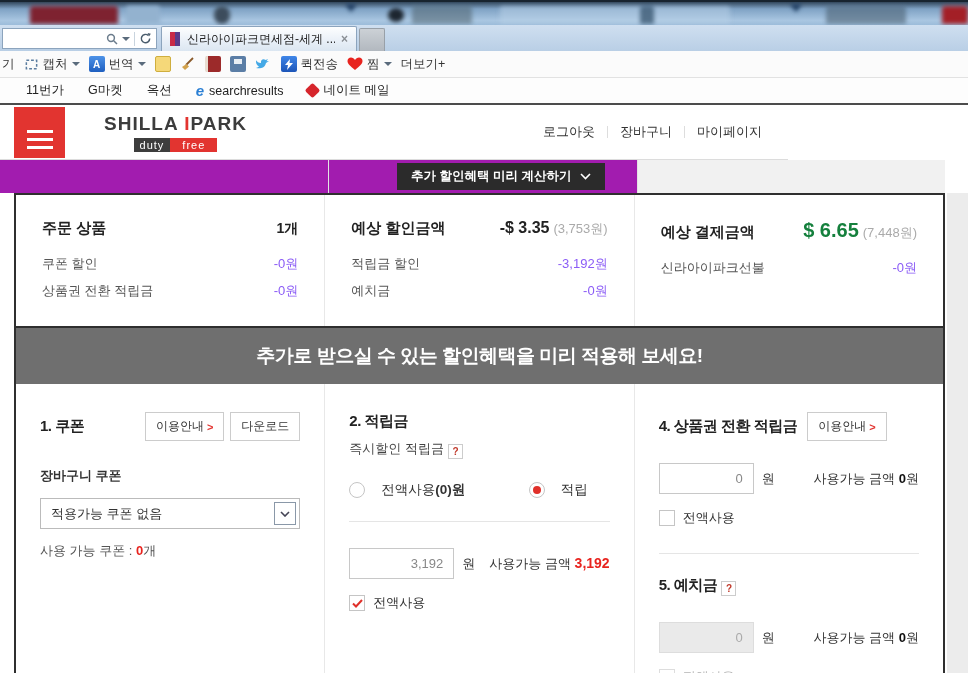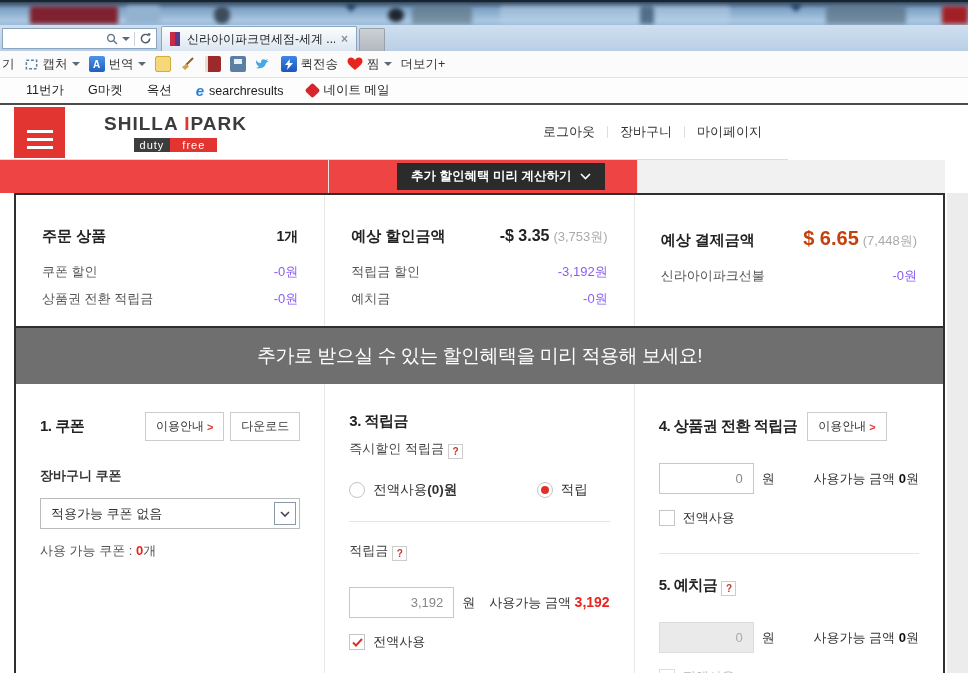--- a/index.html
+++ b/index.html
@@ -61,47 +61,47 @@
   .logo .l2 .f { background:#e23430; color:#fff; padding:1px 12px; }
   .search { position:absolute; left:225px; top:10px; width:368px; height:36px; border-bottom:2px solid #d5372c;
     display:flex; align-items:center; }
   .search input { flex:1; border:none; outline:none; font-size:15px; color:#555; background:transparent;
     font-family:"Liberation Sans","DejaVu Sans",sans-serif; }
   .hdr-links { position:absolute; right:14px; top:18px; display:flex; align-items:center; font-size:13px; color:#333; }
   .hdr-links a { text-decoration:none; color:#333; padding:0 12px; }
   .hdr-links .pipe { width:1px; height:12px; background:#ddd; }
 
   
-  .strip { position:absolute; left:0; top:160px; width:930px; height:33px; background:#ef4444;padding-left:20px; }
+  .strip { position:absolute; left:0; top:160px; width:930px; height:33px; background:#a21caf;padding-left:20px; }
   .strip .v1 { position:absolute; left:328px; top:0; width:1px; height:33px; background:#e3e3e3; }
   .strip .grayblock { position:absolute; left:637px; top:0; width:308px; height:33px; background:#f1f1f1; border-left:1px solid #e3e3e3; }
   .calc-btn { position:absolute; left:397px; top:3px; height:27px; background:#2b2b2b; color:#fff; border:none;
     font-size:12.5px; font-weight:bold; display:flex; align-items:center; gap:9px; padding:0 14px; cursor:pointer;
     font-family:"Liberation Sans","DejaVu Sans",sans-serif; }
 
   .gutter-right { position:absolute; left:947px; top:193px; width:21px; height:480px; background:#ececec; }
 
   
   .wrapper { position:absolute; left:14px; top:193px; width:931px; height:520px; border:2px solid #2f2f2f; background:#fff; }
   .summary { display:flex; height:133px; border-bottom:2px solid #2f2f2f; }
-  .sum-col { flex:1; padding:32px 26px 0; }
+  .sum-col { flex:1; padding:24px 26px 0; }
   .sum-col + .sum-col { border-left:1px solid #e8e8e8; }
   .sum-title-row { display:flex; justify-content:space-between; align-items:baseline; }
   .sum-title { font-size:15px; font-weight:bold; color:#222; }
   .amt-usd { font-size:16px; font-weight:bold; color:#222; }
-  .amt-usd.red { font-size:20px; color:#c2410c; }
+  .amt-usd.red { font-size:20px; color:#15803d; }
   .amt-krw { font-size:13px; color:#aaa; margin-left:4px; }
   .cnt { font-size:14px; font-weight:bold; color:#222; }
   .sum-rows { margin-top:17px; }
   .sum-row { display:flex; justify-content:space-between; font-size:13px; margin-bottom:9px; }
   .sum-row .lb { color:#555; }
   .sum-row .vl { color:#8b5cf6; }
 
   .banner { height:56px; background:#6f6f6f; display:flex; align-items:center; justify-content:center; }
-  .banner span { color:#fff; font-size:19px; font-weight:normal; letter-spacing:-0.5px; }
+  .banner span { color:#fff; font-size:19px; font-weight:bold; letter-spacing:-0.5px; }
 
   .benefits { display:flex; height:329px; }
   .ben-col { flex:1; padding:28px 24px 0; }
   .ben-col + .ben-col { border-left:1px solid #e8e8e8; }
   .ben-head { display:flex; justify-content:space-between; align-items:center; }
   .ben-head.left { justify-content:flex-start; gap:10px; }
   .ben-title { font-size:15px; font-weight:bold; color:#222; letter-spacing:-0.5px; }
   .btn-sm { height:29px; background:#fff; border:1px solid #ccc; font-size:12px; color:#333; padding:13px 10px; cursor:pointer;
     display:inline-flex; align-items:center; gap:3px; font-family:"Liberation Sans","DejaVu Sans",sans-serif; }
   .btn-sm .arr { color:#e23430; font-weight:bold; font-size:11px; }
@@ -111,21 +111,21 @@
   .selectbox .val { flex:1; font-size:13px; color:#333; padding-left:10px; }
   .selectbox .arrbtn { width:22px; height:23px; margin-right:3px; border:1px solid #8a98a8; display:flex; align-items:center; justify-content:center; background:#fff; }
   .note { margin-top:13px; font-size:13px; color:#555; }
   .note b { color:#e8241f; }
 
   .help { display:inline-flex; width:15px; height:15px; border:1px solid #ccc; align-items:center; justify-content:center;
     font-size:10px; font-weight:bold; color:#c0392b; margin-left:4px; vertical-align:-2px; background:#fff; cursor:pointer; }
   .inline-label { font-size:13px; color:#444; margin-top:9px; }
 
   .radio-row { display:flex; justify-content:space-between; margin-top:22px; padding-right:22px; }
-  .radio { display:flex; align-items:center; gap:8px; font-size:13.5px; color:#333; cursor:pointer; }
+  .radio { display:flex; align-items:center; gap:16px; font-size:13.5px; color:#333; cursor:pointer; }
   .radio .rb { width:16px; height:16px; border-radius:50%; border:1px solid #c5c5c5; background:#fff; position:relative; }
   .radio.checked .rb::after { content:""; position:absolute; left:3px; top:3px; width:8px; height:8px; border-radius:50%; background:#e0302a; }
   .radio b { font-weight:bold; }
 
   .divider { border-top:1px solid #e5e5e5; margin-top:22px; }
 
   .input-row { display:flex; align-items:center; margin-top:26px; }
   .num-input { width:105px; height:31px; border:1px solid #c8c8c8; text-align:right; padding-right:10px; font-size:13px;
     color:#888; background:#fff; font-family:"Liberation Sans","DejaVu Sans",sans-serif; }
   .num-input:disabled { background:#eaeaea; border-color:#ddd; color:#aaa; }
@@ -351,38 +351,35 @@
           <span class="arrbtn">
               <svg width="10" height="6" viewBox="0 0 10 6">
                 <polyline points="1,1 5,5 9,1" fill="none" stroke="#445" stroke-width="1.6"></polyline>
               </svg>
             </span>
         </div>
         <div class="note"><span>사용 가능 쿠폰 : </span><b>0</b><span>개</span></div>
       </div>
 
       <div class="ben-col">
-        <div class="ben-title">3. 적립금</div>
+        <div class="ben-title">2. 적립금</div>
         <div class="inline-label">
           <span>즉시할인 적립금</span><span class="help">?</span>
         </div>
         <div class="radio-row">
           <label class="radio">
             <span class="rb"></span>
             <span><span>전액사용</span><b>(0)원</b></span>
           </label>
           <label class="radio checked">
             <span class="rb"></span>
             <span>적립</span>
           </label>
         </div>
         <div class="divider"></div>
-        <div class="inline-label" style="margin-top:20px;">
-          <span>적립금</span><span class="help">?</span>
-        </div>
         <div class="input-row">
           <input class="num-input" value="3,192" style="">
           <span class="unit">원</span>
           <span class="avail"><span>사용가능 금액</span> <b class="red">3,192</b></span>
         </div>
         <label class="check-row">
           <span class="cb">
               <svg width="11" height="9" viewBox="0 0 11 9">
                 <polyline points="1,4.5 4,7.5 10,1" fill="none" stroke="#e0302a" stroke-width="2"></polyline>
               </svg>

